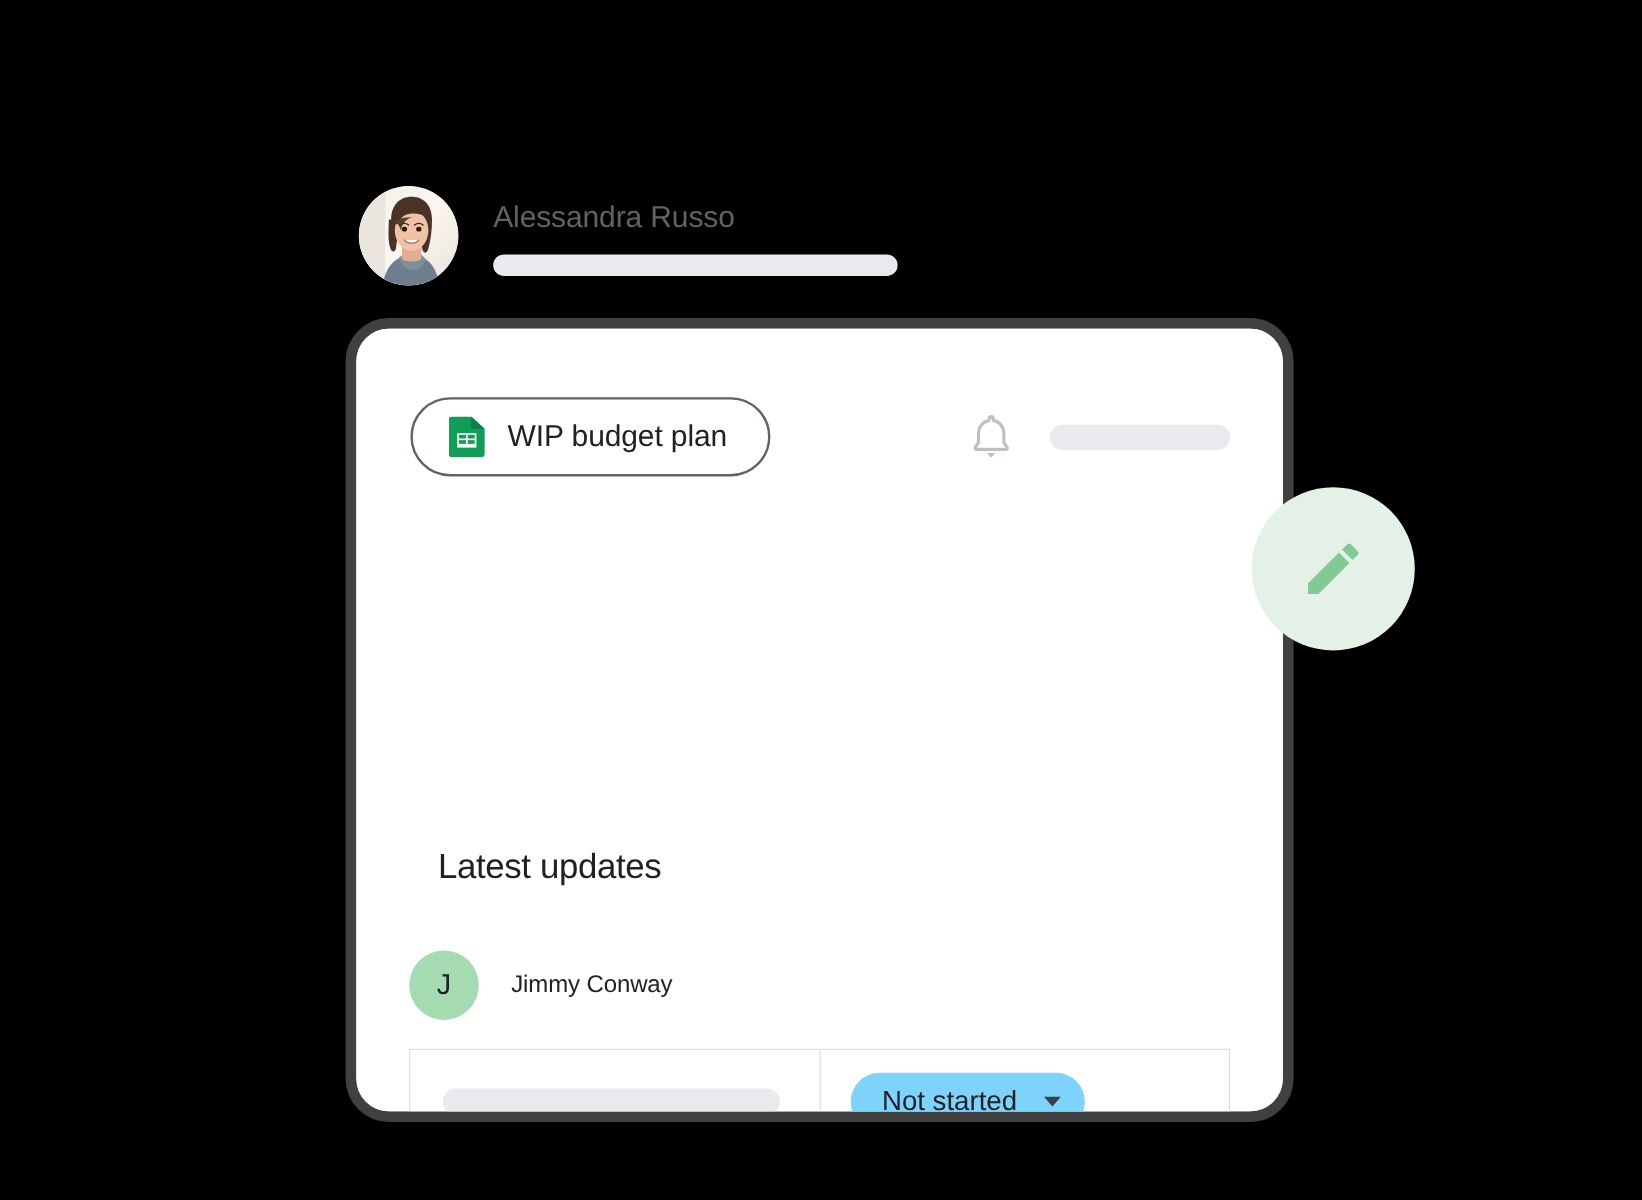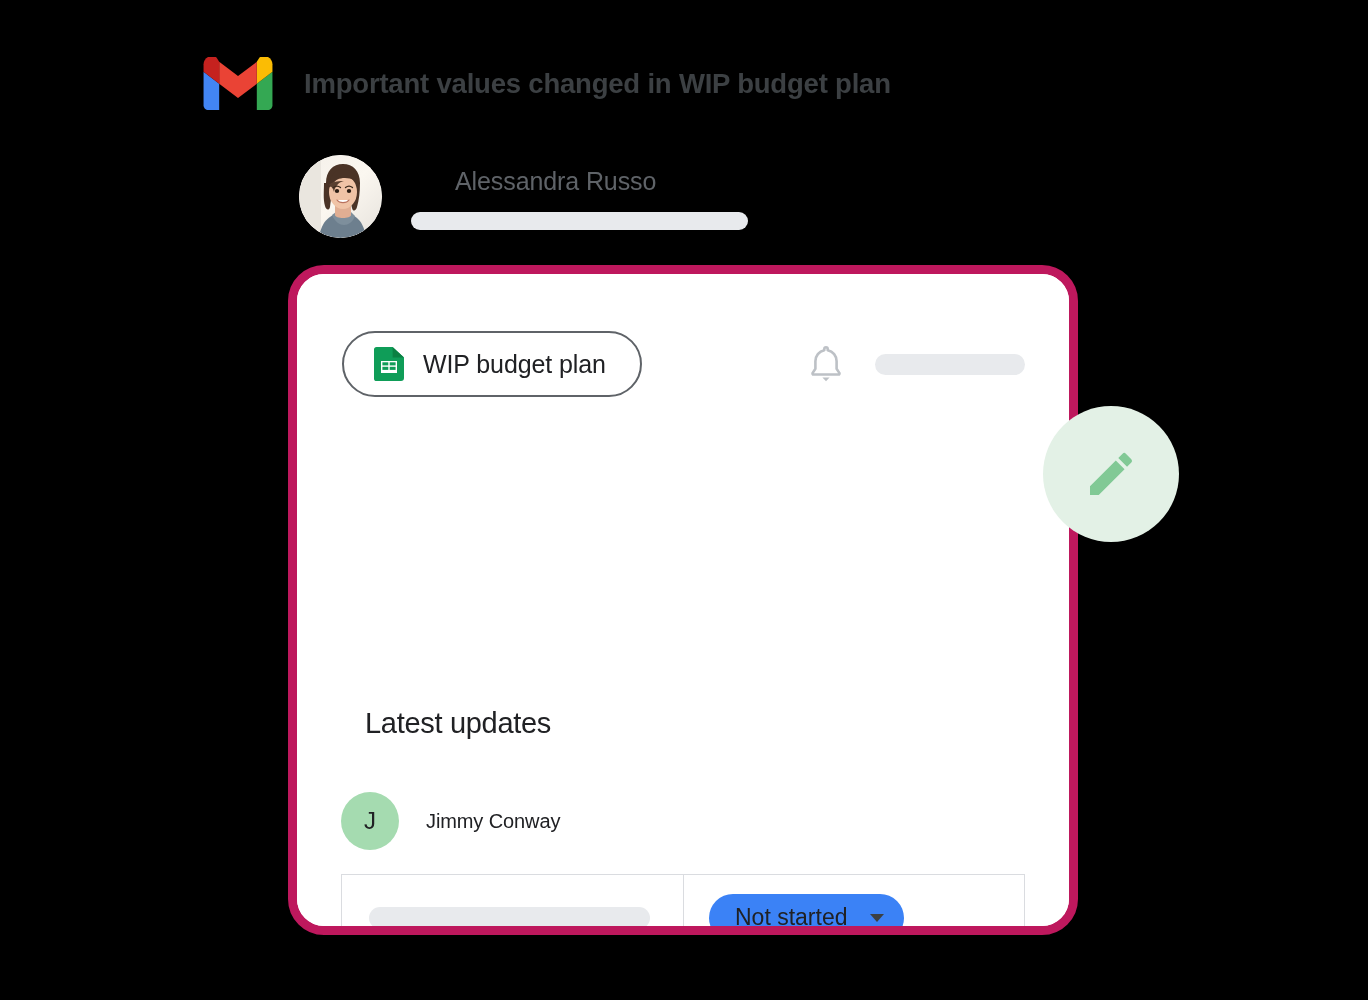--- a/index.html
+++ b/index.html
@@ -53,39 +53,38 @@
     position: relative;
   }
   .sender-avatar svg { display: block; width: 83px; height: 83px; }
   .sender-meta { padding-top: 12px; }
   .sender-name {
     font-size: 25px;
     font-weight: 400;
     color: #5f6368;
     letter-spacing: -0.1px;
     white-space: nowrap;
-    margin-left: 44px;
   }
   .sender-email-skeleton {
     margin-top: 16px;
     width: 337px;
     height: 18px;
     border-radius: 9px;
     background: #e8eaed;
   }
 
   
   .card-frame {
     position: absolute;
     left: 288px;
     top: 265px;
     width: 790px;
     height: 670px;
     background: #ffffff;
-    border: 9px solid #be185d;
+    border: 9px solid #404040;
     border-radius: 36px;
     box-shadow: 0 2px 10px rgba(0,0,0,0.25);
   }
   .card-inner {
     position: absolute;
     inset: 0;
     background: #ffffff;
     border-radius: 27px;
     overflow: hidden;
   }
@@ -224,32 +223,20 @@
     align-items: center;
     justify-content: center;
   }
   .fab svg { width: 56px; height: 56px; display: block; }
 </style>
 </head>
 <body>
 
 <div class="stage">
 
-  <div class="email-header">
-    <span>
-      <svg class="gmail-logo" viewBox="0 0 52 40" xmlns="http://www.w3.org/2000/svg">
-        <path d="M3.6 40h8.2V20.2L0 11.1v25.3C0 38.4 1.6 40 3.6 40z" fill="#4285f4"></path>
-        <path d="M40.2 40h8.2c2 0 3.6-1.6 3.6-3.6V11.1l-11.8 9.1V40z" fill="#34a853"></path>
-        <path d="M40.2 3.6v16.6L52 11.1V5.5c0-5.1-5.8-8-9.9-5L40.2 3.6z" fill="#fbbc04"></path>
-        <path d="M11.8 20.2V3.6L26 14.3l14.2-10.7v16.6L26 30.9 11.8 20.2z" fill="#ea4335"></path>
-        <path d="M0 5.5v5.6l11.8 9.1V3.6L9.9.5C5.8-2.5 0 .4 0 5.5z" fill="#c5221f"></path>
-      </svg>
-    </span>
-    <div class="email-subject">Important values changed in WIP budget plan</div>
-  </div>
 
   <div class="sender-block">
     <div class="sender-avatar">
       <svg viewBox="0 0 83 83" xmlns="http://www.w3.org/2000/svg">
         <defs>
           <clipPath id="ac">
               <circle cx="41.5" cy="41.5" r="41.5"></circle>
             </clipPath>
           <linearGradient id="bgg" x1="0" y1="0" x2="1" y2="1">
             <stop offset="0" stop-color="#f3efe9"></stop>
@@ -324,21 +311,21 @@
       <div class="update-block" style="top:518px;">
         <div class="update-person">
           <div class="person-avatar" style="background:#a5dbb0;">J</div>
           <div class="person-name">Jimmy Conway</div>
         </div>
         <div class="data-table" style="margin-top:24px;">
           <div class="data-cell" style="width:342px;">
             <span class="cell-skeleton" style="width:281px;"></span>
           </div>
           <div class="data-cell" style="width:340px;padding-left:25px;">
-            <span class="pill" style="background:#3b82f6;">
+            <span class="pill" style="background:#7dd3fc;">
               <span>Not started</span>
               <span class="caret"></span>
             </span>
           </div>
         </div>
       </div>
 
     </div>
   </div>
 

